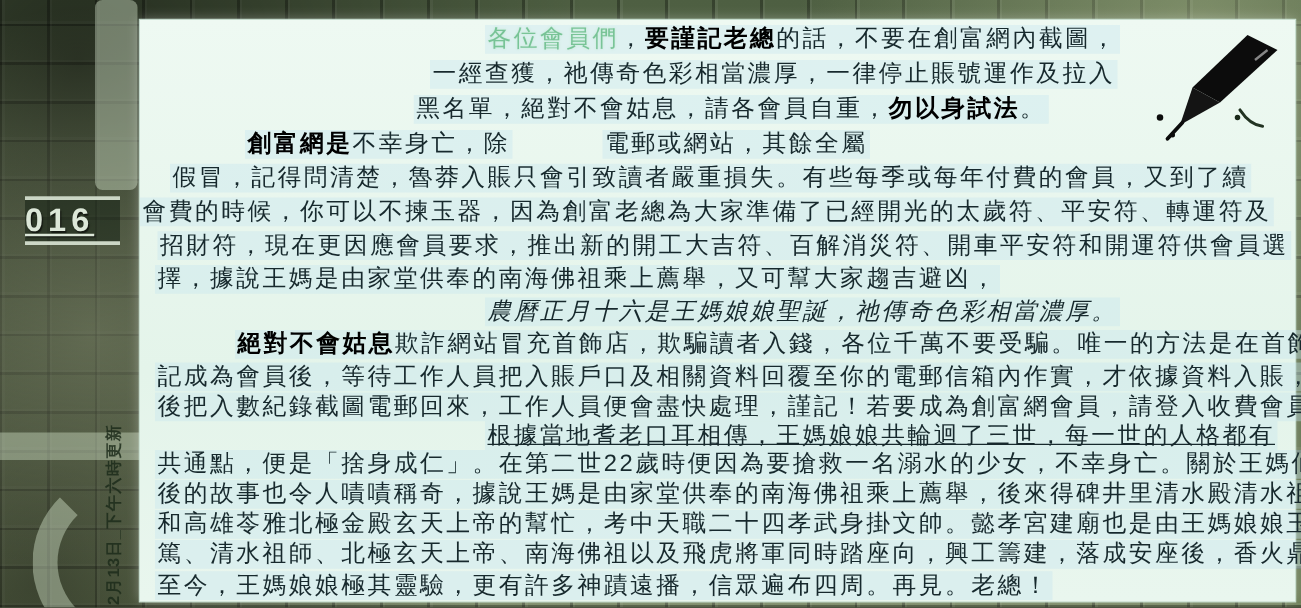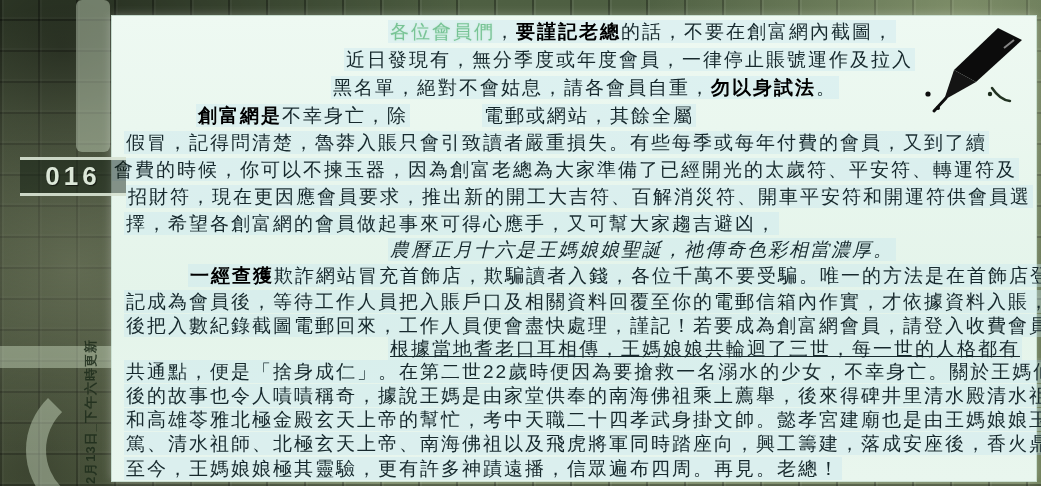--- a/index.html
+++ b/index.html
@@ -29,25 +29,25 @@
     box-shadow:0 0 0 1px rgba(210,232,218,.9), 0 0 10px rgba(255,255,255,.35);
   }
   .title{
     position:absolute;left:44px;top:12px;z-index:5;
     font-family:"Liberation Serif","DejaVu Serif",serif;
     font-size:70px;font-weight:900;letter-spacing:6px;color:#060606;line-height:1;
     text-shadow:0 0 5px #ffffff,0 0 12px rgba(255,255,255,.9),2px 2px 0 rgba(255,255,255,.55);
     white-space:nowrap;
   }
   .issue{
-    position:absolute;left:20px;top:157px;width:106px;z-index:4;
-    font-size:26px;font-weight:800;letter-spacing:4px;text-align:center;
+    position:absolute;left:20px;top:157px;width:76px;z-index:4;
+    font-size:26px;font-weight:800;letter-spacing:4px;
     color:#dce7d8;background:rgba(8,22,10,.45);
     border-top:3px solid rgba(232,242,226,.85);border-bottom:3px solid rgba(232,242,226,.85);
-    padding:1px 0;text-shadow:1px 1px 1px rgba(0,0,0,.6);
+    padding:1px 0;text-shadow:1px 1px 1px rgba(0,0,0,.6);text-decoration:underline;
   }
   .caption{
     position:absolute;left:82px;top:484px;z-index:4;
     transform:rotate(-90deg);transform-origin:0 0;
     font-size:13px;font-weight:700;letter-spacing:1px;color:#1d2c1b;
     white-space:nowrap;opacity:.85;
   }
   .line{
     position:absolute;white-space:nowrap;z-index:3;
     font-size:19px;line-height:23px;letter-spacing:2px;font-weight:500;
@@ -80,30 +80,30 @@
     <line x1="54" y1="80" x2="42" y2="93" stroke="#0c0c0c" stroke-width="3" stroke-linecap="round"></line>
     <circle cx="36" cy="76" r="2.6" fill="#0c0c0c"></circle>
     <circle cx="46" cy="90" r="2.0" fill="#0c0c0c"></circle>
     <circle cx="98" cy="76" r="2.2" fill="#1a2a1a"></circle>
     <path d="M100,70 q8,12 18,13" stroke="#223322" stroke-width="2.5" fill="none" stroke-linecap="round"></path>
     <path d="M112,30 l10,-8" stroke="rgba(255,255,255,.5)" stroke-width="2"></path>
   </svg>
 
   <div id="lines-root">
       <div class="line" style="top: 20px; left: 388px;"><span class="seg-faded">各位會員們</span><span>，</span><span class="seg-bold">要謹記老總</span><span>的話，不要在創富網內截圖，</span></div>
-      <div class="line" style="top: 48px; left: 344px;"><span>近日發現有，無分季度或年度會員，一律停止賬號運作及拉入</span></div>
+      <div class="line" style="top: 48px; left: 344px;"><span>一經查獲，祂傳奇色彩相當濃厚，一律停止賬號運作及拉入</span></div>
       <div class="line" style="top: 76px; left: 331px; text-align: center;"><span>黑名單，絕對不會姑息，請各會員自重，</span><span class="seg-bold">勿以身試法</span><span>。</span></div>
       <div class="line" style="top: 104px; left: 196px;"><span class="seg-bold">創富網是</span><span>不幸身亡，除</span></div>
       <div class="line" style="top: 104px; left: 482px;"><span>電郵或網站，其餘全屬</span></div>
-      <div class="line" style="top: 131px; left: 124px;"><span>假冒，記得問清楚，魯莽入賬只會引致讀者嚴重損失。有些每季或每年付費的會員，又到了續</span></div>
+      <div class="line" style="top: 131px; left: 136px;"><span>假冒，記得問清楚，魯莽入賬只會引致讀者嚴重損失。有些每季或每年付費的會員，又到了續</span></div>
       <div class="line" style="top: 158px; left: 112px;"><span>會費的時候，你可以不揀玉器，因為創富老總為大家準備了已經開光的太歲符、平安符、轉運符及</span></div>
       <div class="line" style="top: 185px; left: 126px;"><span>招財符，現在更因應會員要求，推出新的開工大吉符、百解消災符、開車平安符和開運符供會員選</span></div>
-      <div class="line" style="top: 212px; left: 124px;"><span>擇，希望各創富網的會員做起事來可得心應手，又可幫大家趨吉避凶，</span></div>
+      <div class="line" style="top: 212px; left: 124px;"><span>擇，據說王媽是由家堂供奉的南海佛祖乘上薦舉，又可幫大家趨吉避凶，</span></div>
       <div class="line" style="top: 238px; left: 388px; font-style: italic;"><span>農曆正月十六是王媽娘娘聖誕，祂傳奇色彩相當濃厚。</span></div>
-      <div class="line" style="top: 264px; left: 188px;"><span class="seg-bold">一經查獲</span><span>欺詐網站冒充首飾店，欺騙讀者入錢，各位千萬不要受騙。唯一的方法是在首飾店登</span></div>
+      <div class="line" style="top: 264px; left: 188px;"><span class="seg-bold">絕對不會姑息</span><span>欺詐網站冒充首飾店，欺騙讀者入錢，各位千萬不要受騙。唯一的方法是在首飾店登</span></div>
       <div class="line" style="top: 290px; left: 124px;"><span>記成為會員後，等待工作人員把入賬戶口及相關資料回覆至你的電郵信箱內作實，才依據資料入賬，然</span></div>
       <div class="line" style="top: 314px; left: 124px;"><span>後把入數紀錄截圖電郵回來，工作人員便會盡快處理，謹記！若要成為創富網會員，請登入收費會員專</span></div>
       <div class="line" style="top: 337px; left: 388px; text-decoration: underline;"><span>根據當地耆老口耳相傳，王媽娘娘共輪迴了三世，每一世的人格都有</span></div>
       <div class="line" style="top: 360px; left: 124px;"><span>共通點，便是「捨身成仁」。在第二世22歲時便因為要搶救一名溺水的少女，不幸身亡。關於王媽仙逝</span></div>
       <div class="line" style="top: 384px; left: 124px;"><span>後的故事也令人嘖嘖稱奇，據說王媽是由家堂供奉的南海佛祖乘上薦舉，後來得碑井里清水殿清水祖師</span></div>
       <div class="line" style="top: 408px; left: 124px;"><span>和高雄苓雅北極金殿玄天上帝的幫忙，考中天職二十四孝武身掛文帥。懿孝宮建廟也是由王媽娘娘玉</span></div>
       <div class="line" style="top: 432px; left: 124px;"><span>篤、清水祖師、北極玄天上帝、南海佛祖以及飛虎將軍同時踏座向，興工籌建，落成安座後，香火鼎盛</span></div>
       <div class="line" style="top: 457px; left: 124px;"><span>至今，王媽娘娘極其靈驗，更有許多神蹟遠播，信眾遍布四周。再見。老總！</span></div>
     </div>
 

